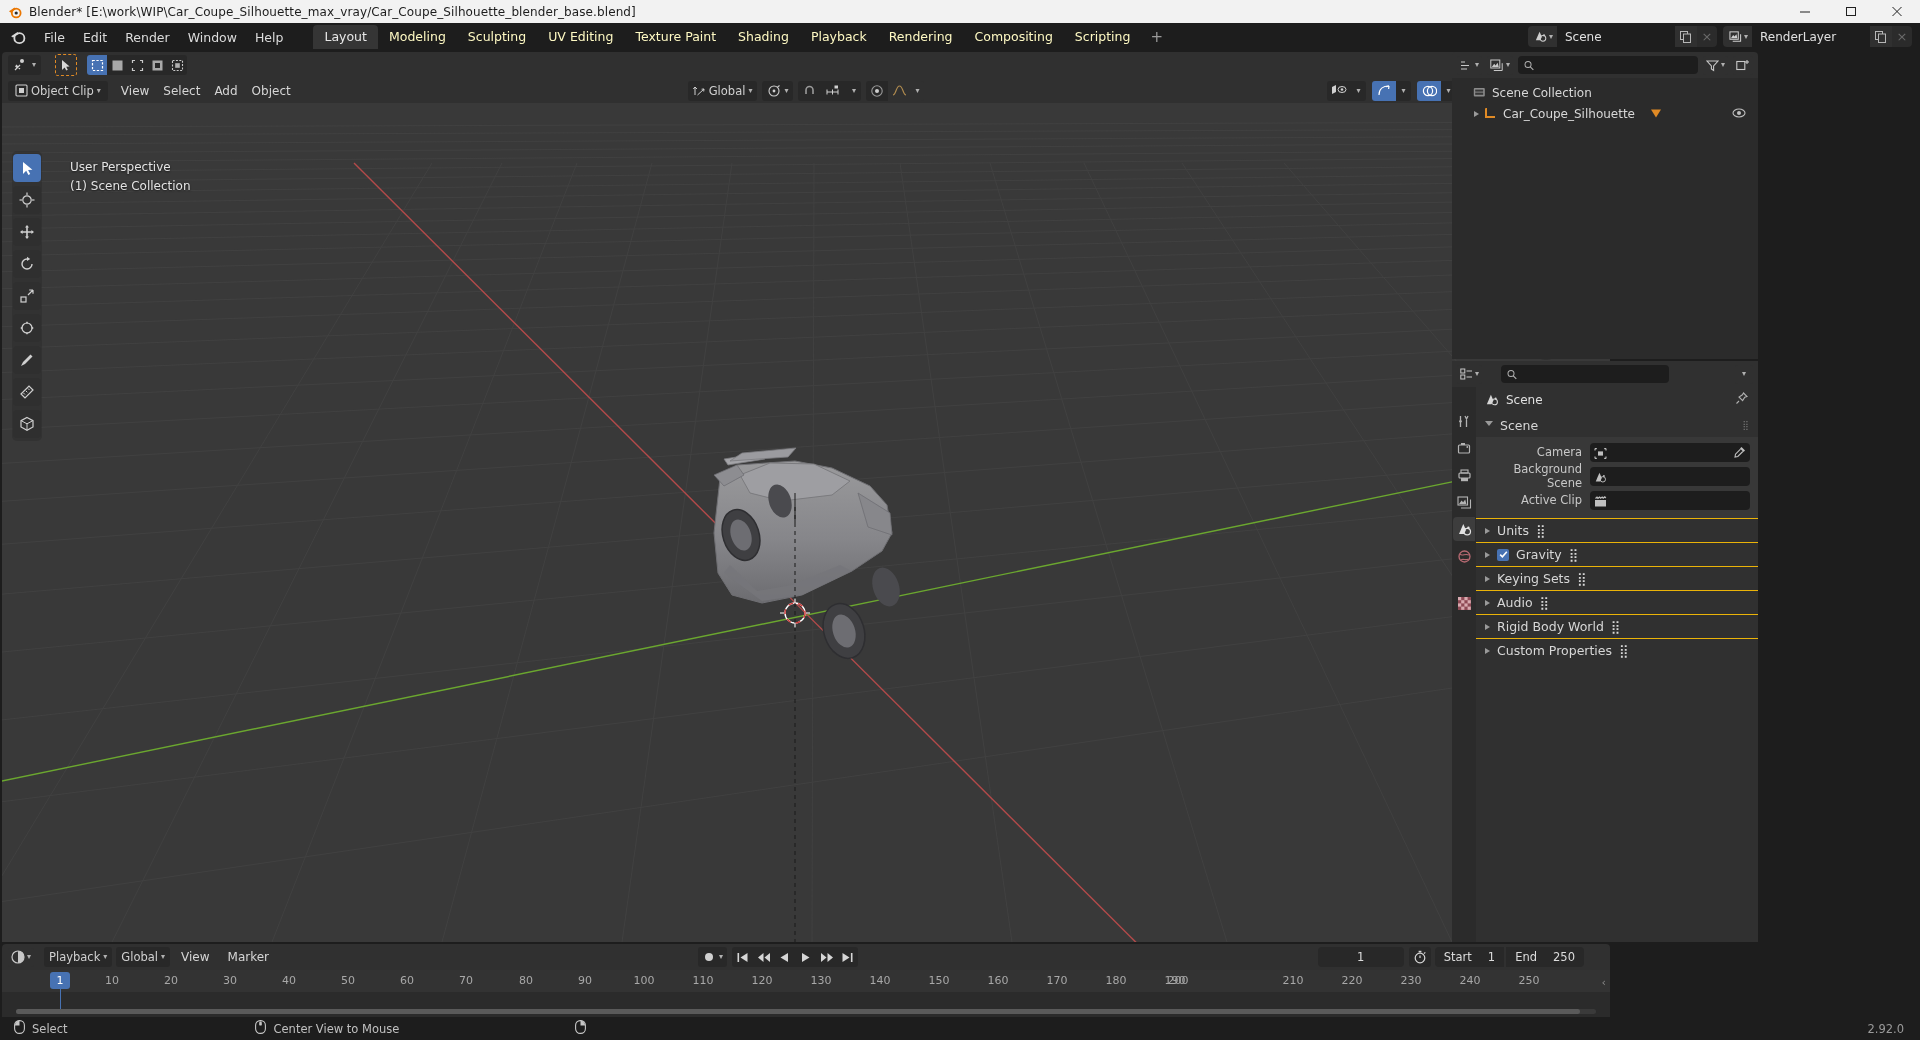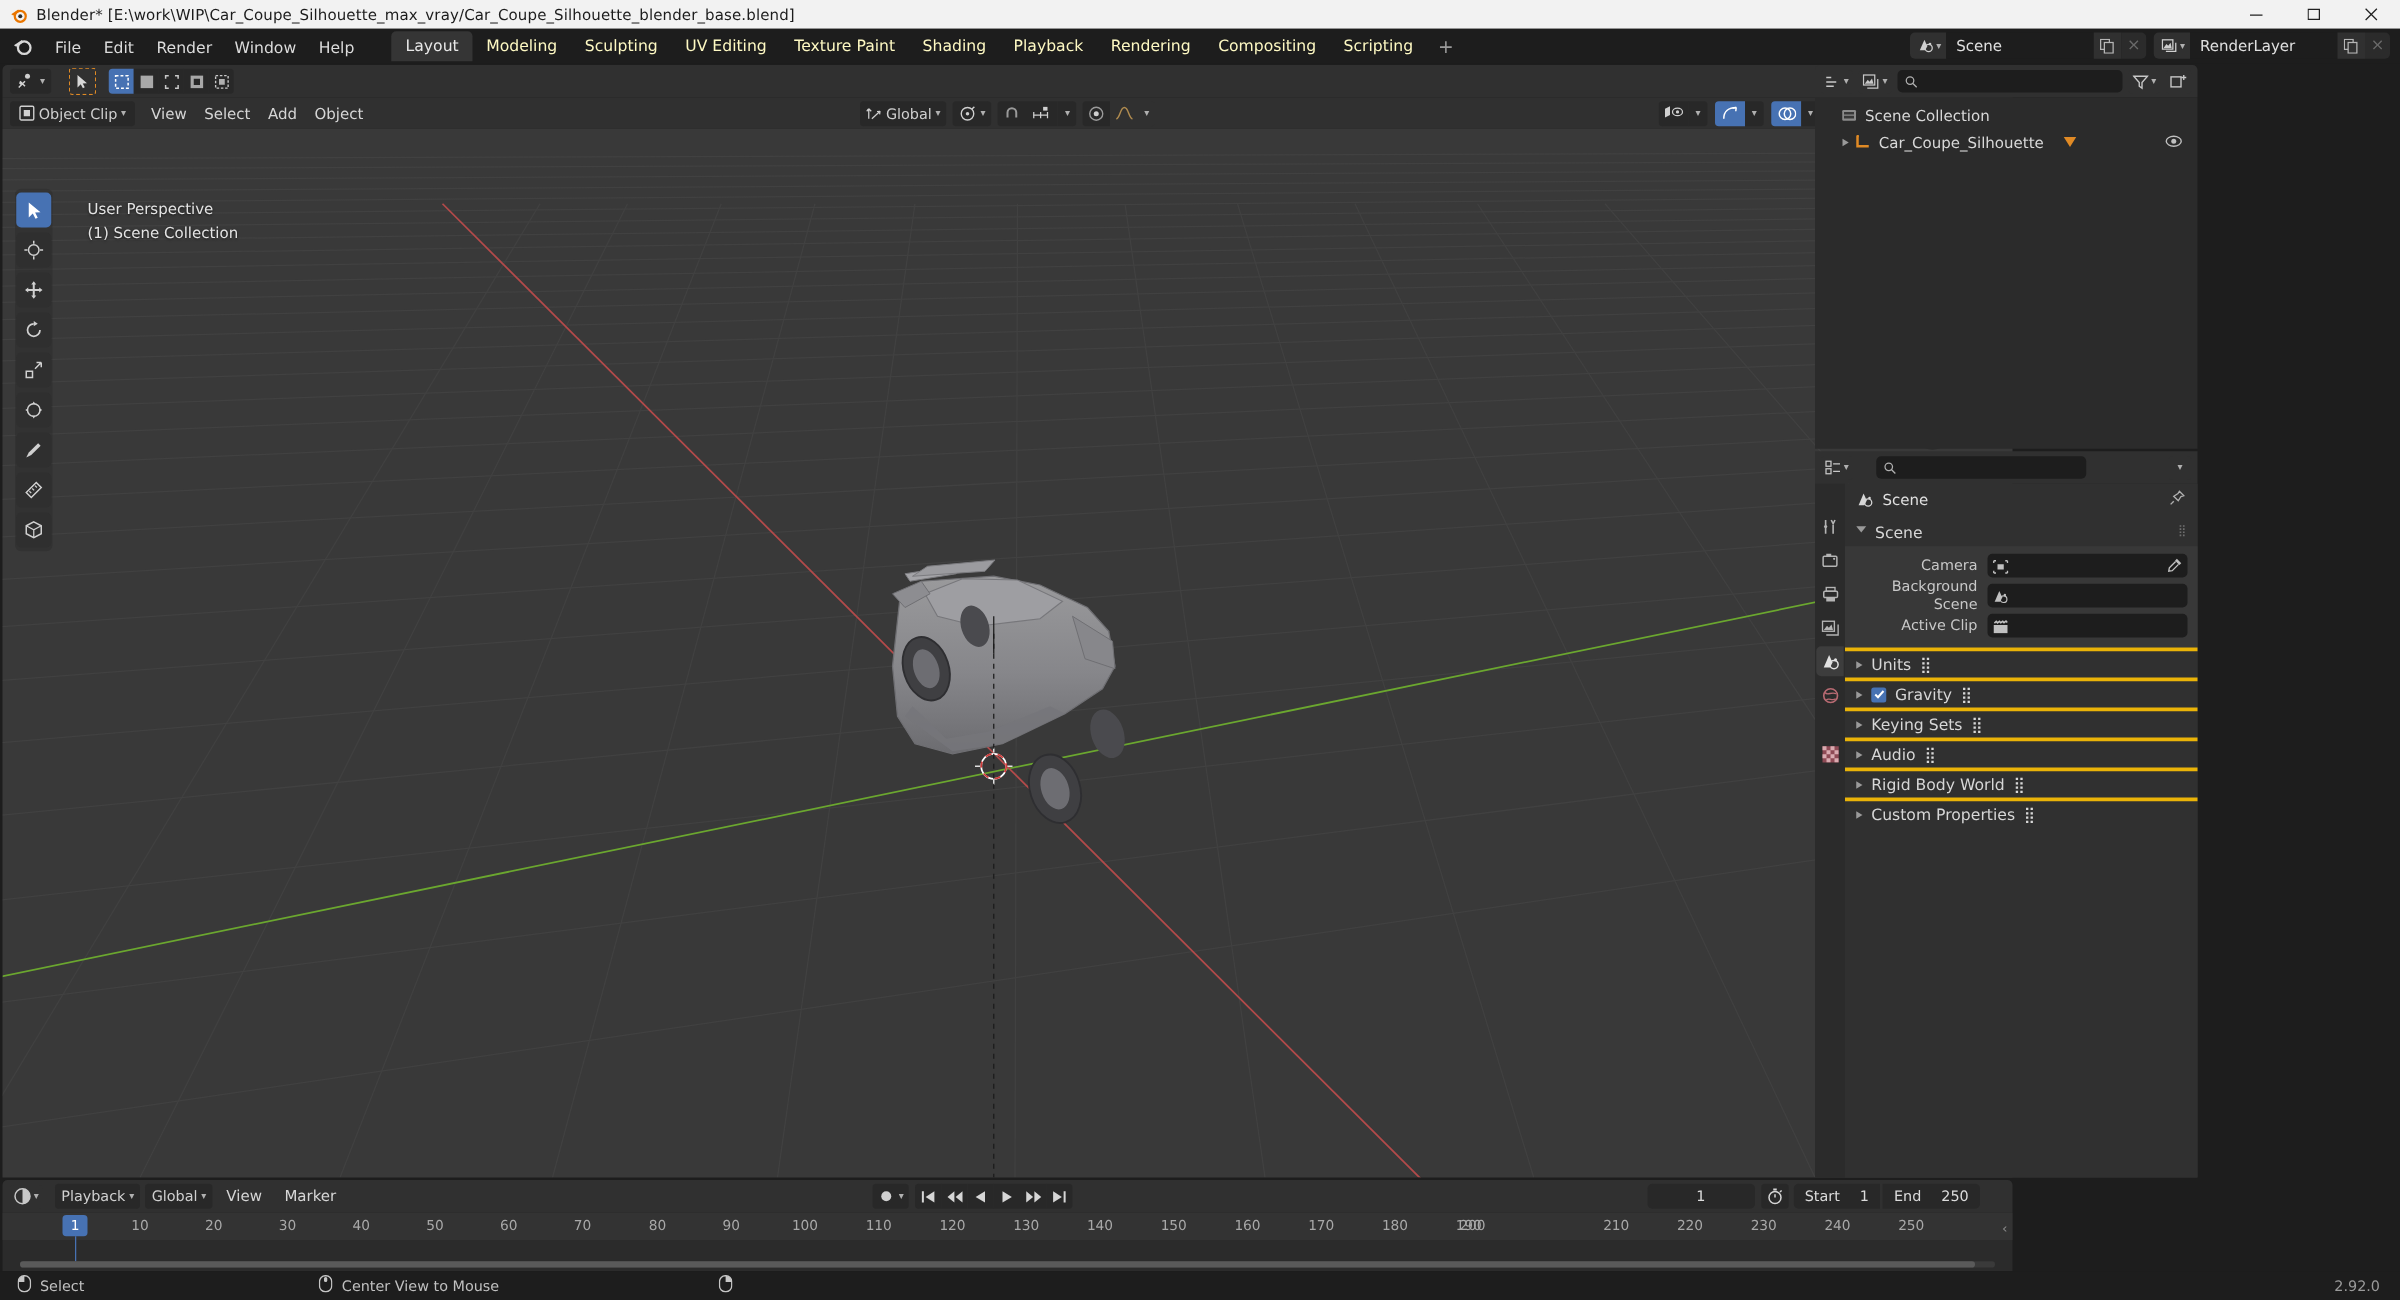--- a/index.html
+++ b/index.html
@@ -141,21 +141,21 @@
   .panel-head { height: 24px; display:flex; align-items:center; gap: 7px; padding-left: 9px; font-size: 12.5px; color:#d7d7d7; position: relative; }
   .panel-head .grip { position:absolute; right: 8px; color:#6e6e6e; font-size: 9px; letter-spacing:1px;}
   .panel-body { background: #383838; padding: 5px 8px 8px 8px; }
   .prop-row { display:flex; align-items:center; height: 20px; margin-bottom: 4px; }
   .prop-label { width: 106px; text-align: right; padding-right: 8px; font-size: 11.5px; color: #c8c8c8; }
   .prop-field {
     flex: 1; height: 19px; background: #1d1d1d; border-radius: 4px; display:flex;
     align-items:center; padding: 0 4px; gap: 4px; position: relative;
   }
   .prop-field .eyedrop { position: absolute; right: 4px; }
-  .closed-panel { height: 24px; display:flex; align-items:center; gap: 7px; padding-left: 9px; font-size: 12.5px; color:#d7d7d7; position:relative; border-top: 3px solid #eab308;}
+  .closed-panel { height: 24px; display:flex; align-items:center; gap: 7px; padding-left: 9px; font-size: 12.5px; color:#d7d7d7; position:relative; border-top: 1px solid #eab308;}
   .tri { width: 0; height: 0; border-left: 5px solid #9a9a9a; border-top: 3.5px solid transparent; border-bottom: 3.5px solid transparent; }
   .tri.down { border-left: 4px solid transparent; border-right: 4px solid transparent; border-top: 5px solid #9a9a9a; }
   .chk { width: 12px; height: 12px; background: #4772b3; border-radius: 2px; display:flex; align-items:center; justify-content:center; }
 
   
   .timeline { position: absolute; left: 2px; top: 944px; width: 1608px; height: 73px; }
   .tl-header { height: 26px; background: #303030; display:flex; align-items:center; padding: 0 6px; gap: 4px; position:relative; border-radius: 4px 4px 0 0;}
   .tl-body { height: 47px; background: #2b2b2b; position: relative; }
   .tl-ruler { position:absolute; top:0; left:0; right:0; height: 22px; background: #333333; }
   .tick { position: absolute; top: 4px; font-size: 11px; color: #a8a8a8; transform: translateX(-50%); }

